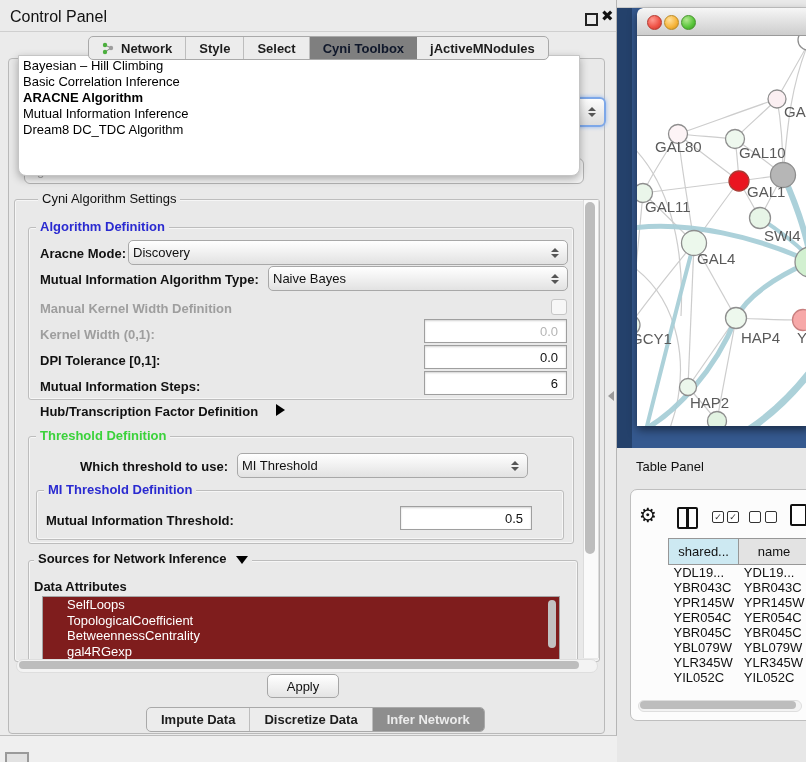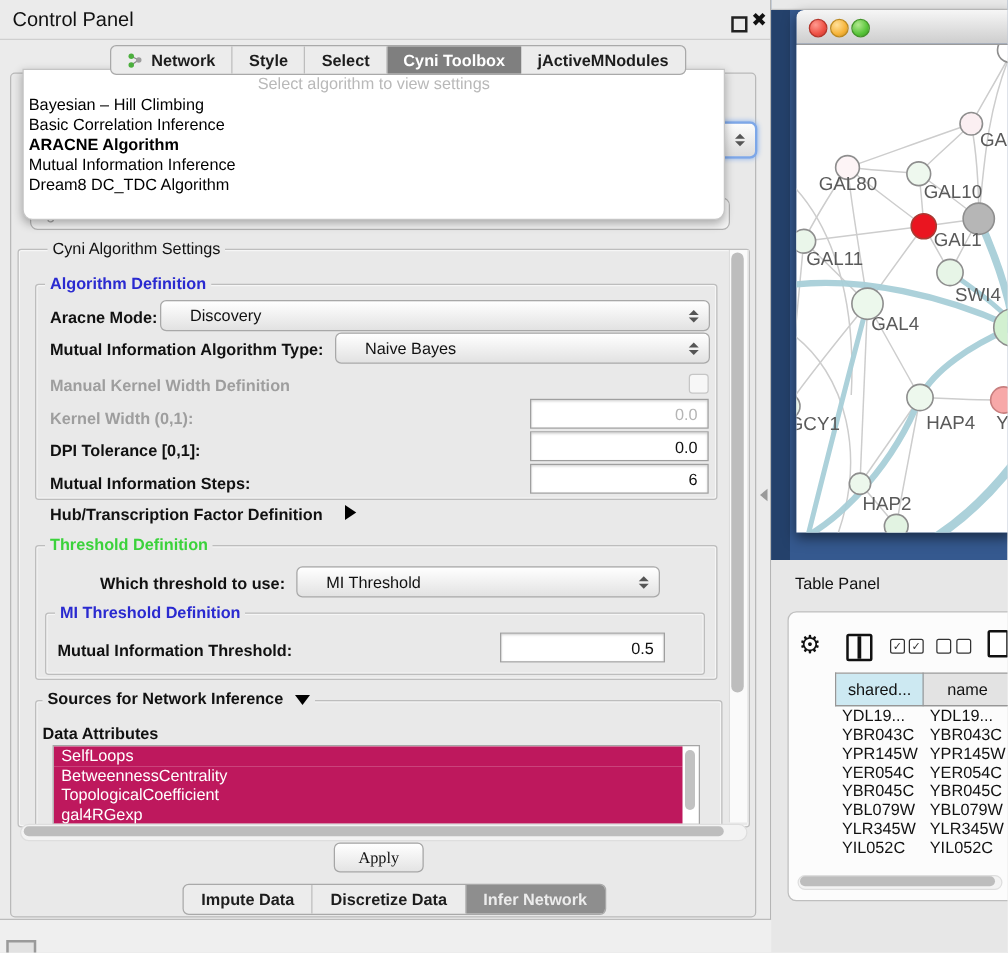--- a/index.html
+++ b/index.html
@@ -12,64 +12,64 @@
   .cp-title{left:10px;top:8px;font-size:16px}
   .cp-sep{left:0;top:31px;width:616px;height:1px;background:#cfcfcf}
   .float-btn{left:585px;top:13px;width:9px;height:9px;border:2px solid #222}
   .close-btn{left:601px;top:7px;font-size:15px;font-weight:bold;color:#111}
   .tabpanel{left:8px;top:58px;width:595px;height:674px;background:#e9e9e9;border:1px solid #b9b9b9;border-radius:4px}
   .collapse-arrow{left:606px;top:391px;width:0;height:0;border-top:5px solid transparent;border-bottom:5px solid transparent;border-right:6px solid #9a9a9a}
   
   .tabbar{left:88px;top:36px;height:22px;display:flex;border:1px solid #a9a9a9;border-radius:5px;background:#ececec;overflow:hidden;z-index:12}
   .tab{display:flex;align-items:center;padding:0 13px;font-weight:bold;color:#1d1d1d;border-right:1px solid #bdbdbd}
   .tab:last-child{border-right:none}
-  .tab.sel{background:#7f7f7f;color:#ffffff;border-right:none}
+  .tab.sel{background:#7f7f7f;color:#0f172a;border-right:none}
   .net-ico{width:13px;height:13px;margin-right:6px}
   
   .popup{left:18px;top:55px;width:560px;height:117px;background:#ffffff;border:1px solid #c5c5c5;
          border-radius:0 0 8px 8px;box-shadow:0 3px 8px rgba(0,0,0,.3);z-index:10;padding-top:2px}
   .popup .ph{display:block;text-align:center;color:#b9b9b9;height:18px;line-height:18px}
   .popup .it{display:block;height:16px;line-height:16px;padding-left:4px;color:#000}
   .popup .it.boldsel{font-weight:bold}
   
   .behind-combo{left:24px;top:158px;width:560px;height:26px;background:#f4f4f4;border:1px solid #b3b3b3;border-radius:6px;z-index:5;color:#a5a5a5;line-height:24px;padding-left:12px;box-sizing:border-box}
   .focus-combo{left:540px;top:97px;width:62px;height:26px;border:2px solid #7da7e8;border-radius:6px;
                background:linear-gradient(#fcfcfc,#dcdcdc);box-shadow:0 0 4px #8fb5ee;z-index:5}
   
   .grp{border:1px solid #bdbdbd;border-radius:3px;box-shadow:inset 0 0 0 1px rgba(255,255,255,.6)}
   .legend{background:#e9e9e9;padding:0 4px;line-height:14px;z-index:2}
   .t-blue{color:#2a2ad0;font-weight:bold}
   .t-green{color:#3bd23b;font-weight:bold}
   .lbl{white-space:nowrap}
   .dis{color:#9e9e9e}
   
   .combo{background:linear-gradient(#ffffff,#e2e2e2);border:1px solid #a8a8a8;border-radius:5px;
-         display:flex;align-items:center;padding-left:23px;box-sizing:border-box}
+         display:flex;align-items:center;padding-left:4px;box-sizing:border-box}
   .stepper{position:absolute;right:8px;top:50%;transform:translateY(-50%);display:flex;flex-direction:column;gap:2px}
   .stepper i{display:block;width:0;height:0;border-left:4px solid transparent;border-right:4px solid transparent}
   .stepper .up{border-bottom:4px solid #555}
   .stepper .dn{border-top:4px solid #555}
   .field{background:#fff;border:1px solid #9f9f9f;box-shadow:inset 0 1px 2px rgba(0,0,0,.18);
          display:flex;align-items:center;justify-content:flex-end;padding-right:8px;box-sizing:border-box}
   .field.dis{color:#b5b5b5}
   .chk{width:14px;height:14px;border:1px solid #c6c6c6;border-radius:3px;background:#f7f7f7}
   .tri-right{width:0;height:0;border-top:6px solid transparent;border-bottom:6px solid transparent;border-left:9px solid #000;display:inline-block}
   .tri-down{width:0;height:0;border-left:6px solid transparent;border-right:6px solid transparent;border-top:8px solid #000;display:inline-block}
   
   .vtrack{background:#fafafa;border-left:1px solid #dcdcdc;border-right:1px solid #dcdcdc}
   .vthumb{background:#bdbdbd;border-radius:6px}
   .htrack{background:#f3f3f3;border:1px solid #dedede;border-radius:7px}
   .hthumb{background:#bdbdbd;border-radius:5px}
   
   .listbox{background:#fff;border:1px solid #a5a5a5;overflow:hidden}
-  .li-sel{height:15.5px;line-height:15.5px;background:#be185d;color:#fff;padding-left:6px;width:497px}
+  .li-sel{height:15.5px;line-height:15.5px;background:#7f1d1d;color:#fff;padding-left:24px;width:497px}
   .lb-thumb{position:absolute;right:3px;top:3px;width:8px;height:48px;background:#c2c2c2;border-radius:4px}
   
   .btn{background:linear-gradient(#ffffff,#e4e4e4);border:1px solid #a6a6a6;border-radius:5px;
-       font-family:Liberation Serif, serif;font-size:13px;color:#111;display:flex;align-items:center;justify-content:center}
+       font-family:Liberation Sans, sans-serif;font-size:13px;color:#111;display:flex;align-items:center;justify-content:center}
   .btabbar{left:146px;top:707px;height:23px;display:flex;border:1px solid #a9a9a9;border-radius:5px;background:#ececec;overflow:hidden}
   .btab{display:flex;align-items:center;padding:0 14px;font-weight:bold;color:#1d1d1d;border-right:1px solid #bdbdbd}
   .btab:last-child{border-right:none}
   .btab.sel{background:#8e8e8e;color:#ececec;border-right:none}
   .dock-ico{left:5px;top:752px;width:20px;height:10px;border:2px solid #9a9a9a;background:#e2e2e2}
   
   .desktop{left:617px;top:0;width:189px;height:448px;background:#35598f}
   .desk-top{left:617px;top:0;width:189px;height:7px;background:#e9e9e9;border-bottom:1px solid #c9c9c9}
   .desk-band{left:617px;top:7px;width:15px;height:441px;background:#24416b}
   .netwin{left:637px;top:8px;width:172px;height:418px;border-radius:6px 0 0 0;box-shadow:0 4px 10px rgba(0,0,0,.5);overflow:hidden}
@@ -137,21 +137,20 @@
 
   <div class="abs behind-combo">gal-filtered.sif default node</div>
   <div class="abs focus-combo">
     <span class="stepper">
         <i class="up"></i>
         <i class="dn"></i>
       </span>
   </div>
 
   <div class="abs popup">
-    <span class="ph">Select algorithm to view settings</span>
     <span class="it">Bayesian – Hill Climbing</span>
     <span class="it">Basic Correlation Inference</span>
     <span class="it boldsel">ARACNE Algorithm</span>
     <span class="it">Mutual Information Inference</span>
     <span class="it">Dream8 DC_TDC Algorithm</span>
   </div>
 
   <div class="abs grp" style="left:14px;top:199px;width:584px;height:461px"></div>
   <div class="abs legend" style="left:38px;top:192px">Cyni Algorithm Settings</div>
 
@@ -211,22 +210,22 @@
 
   <div class="abs grp" style="left:28px;top:560px;width:548px;height:100px"></div>
   <div class="abs legend b" style="left:34px;top:552px">
     <span>Sources for Network Inference</span>
     <span class="tri-down" style="margin-left:6px;vertical-align:middle"></span>
   </div>
   <div class="abs lbl b" style="left:34px;top:579px">Data Attributes</div>
 
   <div class="abs listbox" style="left:42px;top:596px;width:516px;height:62px">
     <div class="li-sel">SelfLoops</div>
+    <div class="li-sel">TopologicalCoefficient</div>
     <div class="li-sel">BetweennessCentrality</div>
-    <div class="li-sel">TopologicalCoefficient</div>
     <div class="li-sel">gal4RGexp</div>
     <div class="lb-thumb"></div>
   </div>
 
   <div class="abs vtrack" style="left:583px;top:200px;width:14px;height:458px"></div>
   <div class="abs vthumb" style="left:585px;top:202px;width:10px;height:352px"></div>
 
   <div class="abs htrack" style="left:16px;top:659px;width:580px;height:12px"></div>
   <div class="abs hthumb" style="left:19px;top:661px;width:560px;height:8px"></div>
 

